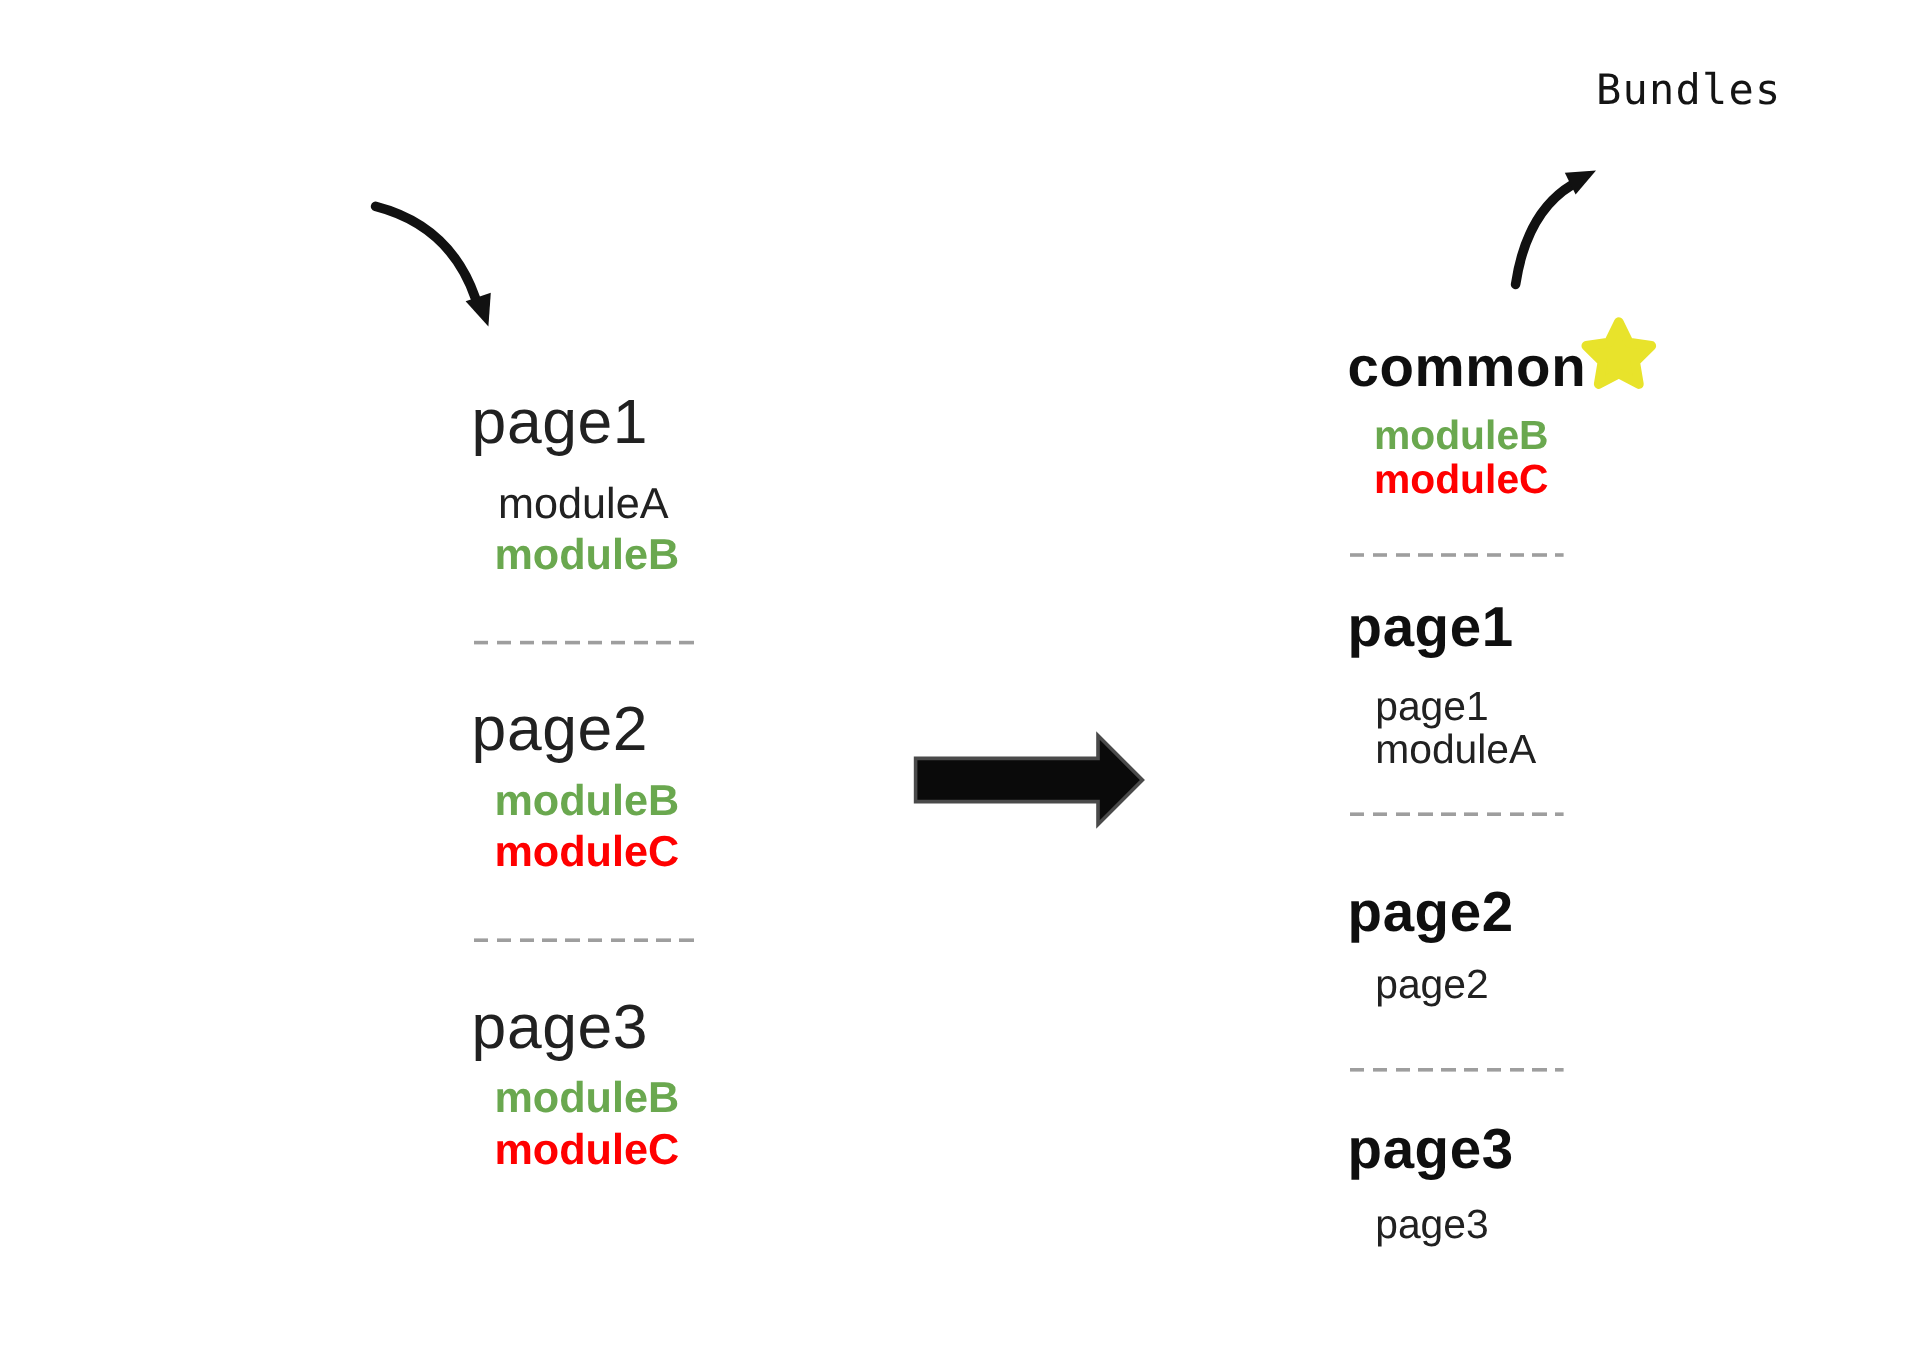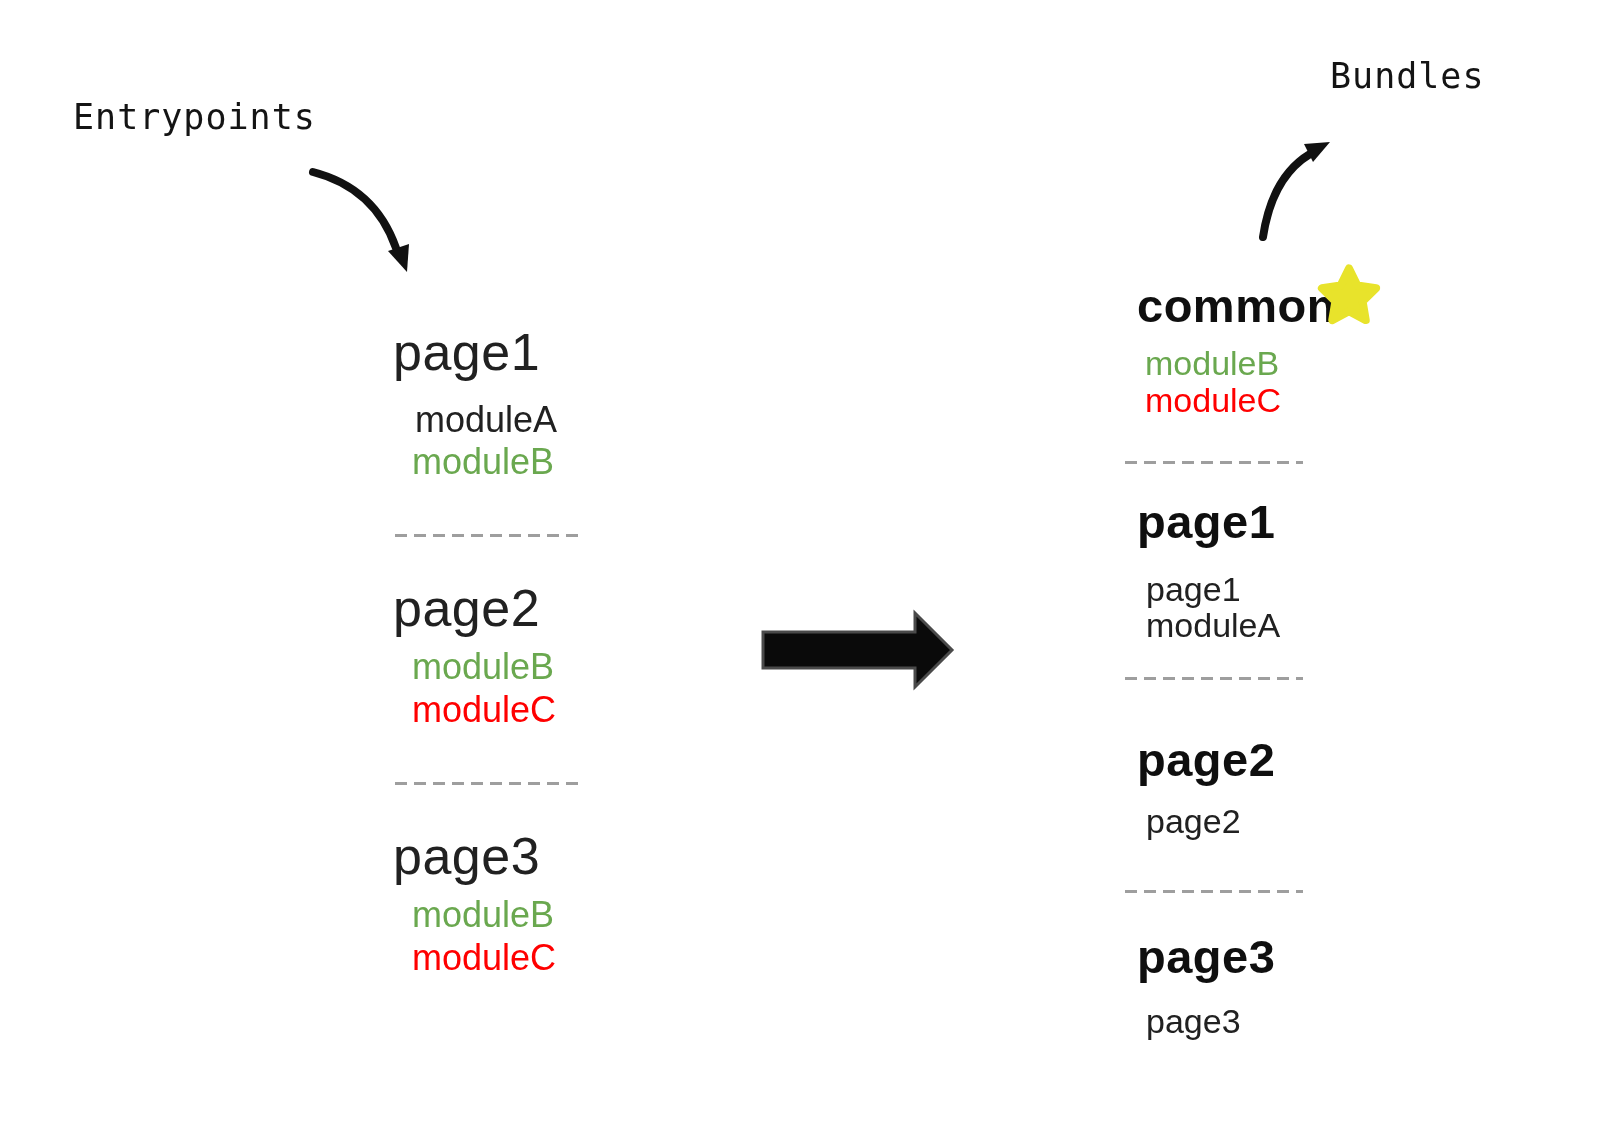--- a/index.html
+++ b/index.html
@@ -3,33 +3,32 @@
 <meta charset="utf-8">
 <style>
   html,body{margin:0;padding:0;background:#ffffff;}
   .canvas{
     position:relative;width:1600px;height:1138px;background:#ffffff;
     overflow:hidden;font-family:"Liberation Sans",sans-serif;color:#1f1f1f;
   }
   .abs{position:absolute;line-height:1;white-space:nowrap;}
   .mono{font-family:"DejaVu Sans Mono","Liberation Mono",monospace;font-size:35px;color:#141414;letter-spacing:1px;}
   .h-left{font-size:52px;font-weight:400;color:#212121;letter-spacing:0.5px;}
-  .h-right{font-size:47px;font-weight:700;color:#0f0f0f;letter-spacing:0.5px;margin-left:14px;}
+  .h-right{font-size:47px;font-weight:700;color:#0f0f0f;letter-spacing:0.5px;}
   .mod{font-size:36px;}
   .mod-r{font-size:34px;}
-  .bold{font-weight:400;}
+  .bold{font-weight:700;}
   .divider{height:3px;background:repeating-linear-gradient(90deg,currentColor 0 12px,transparent 12px 19px);}
   svg{display:block;overflow:visible;}
 </style>
 </head>
 <body>
 
 <div class="canvas">
 
-  <div class="abs mono" style="left:73px;top:100px;">Entrypoints</div>
 
   <div class="abs" style="left:300px;top:160px;">
     <svg width="130" height="130" viewBox="0 0 130 130" style="color:#111">
       <path d="M13,12 Q75,28 96,88" fill="none" stroke="currentColor" stroke-width="8" stroke-linecap="round"></path>
       <polygon points="107,112 88,91 109,84" fill="currentColor"></polygon>
     </svg>
   </div>
 
   <div class="abs h-left" style="left:393px;top:326px;">page1</div>
   <div class="abs mod" style="left: 415px; top: 402px; color: rgb(33, 33, 33);">moduleA</div>

